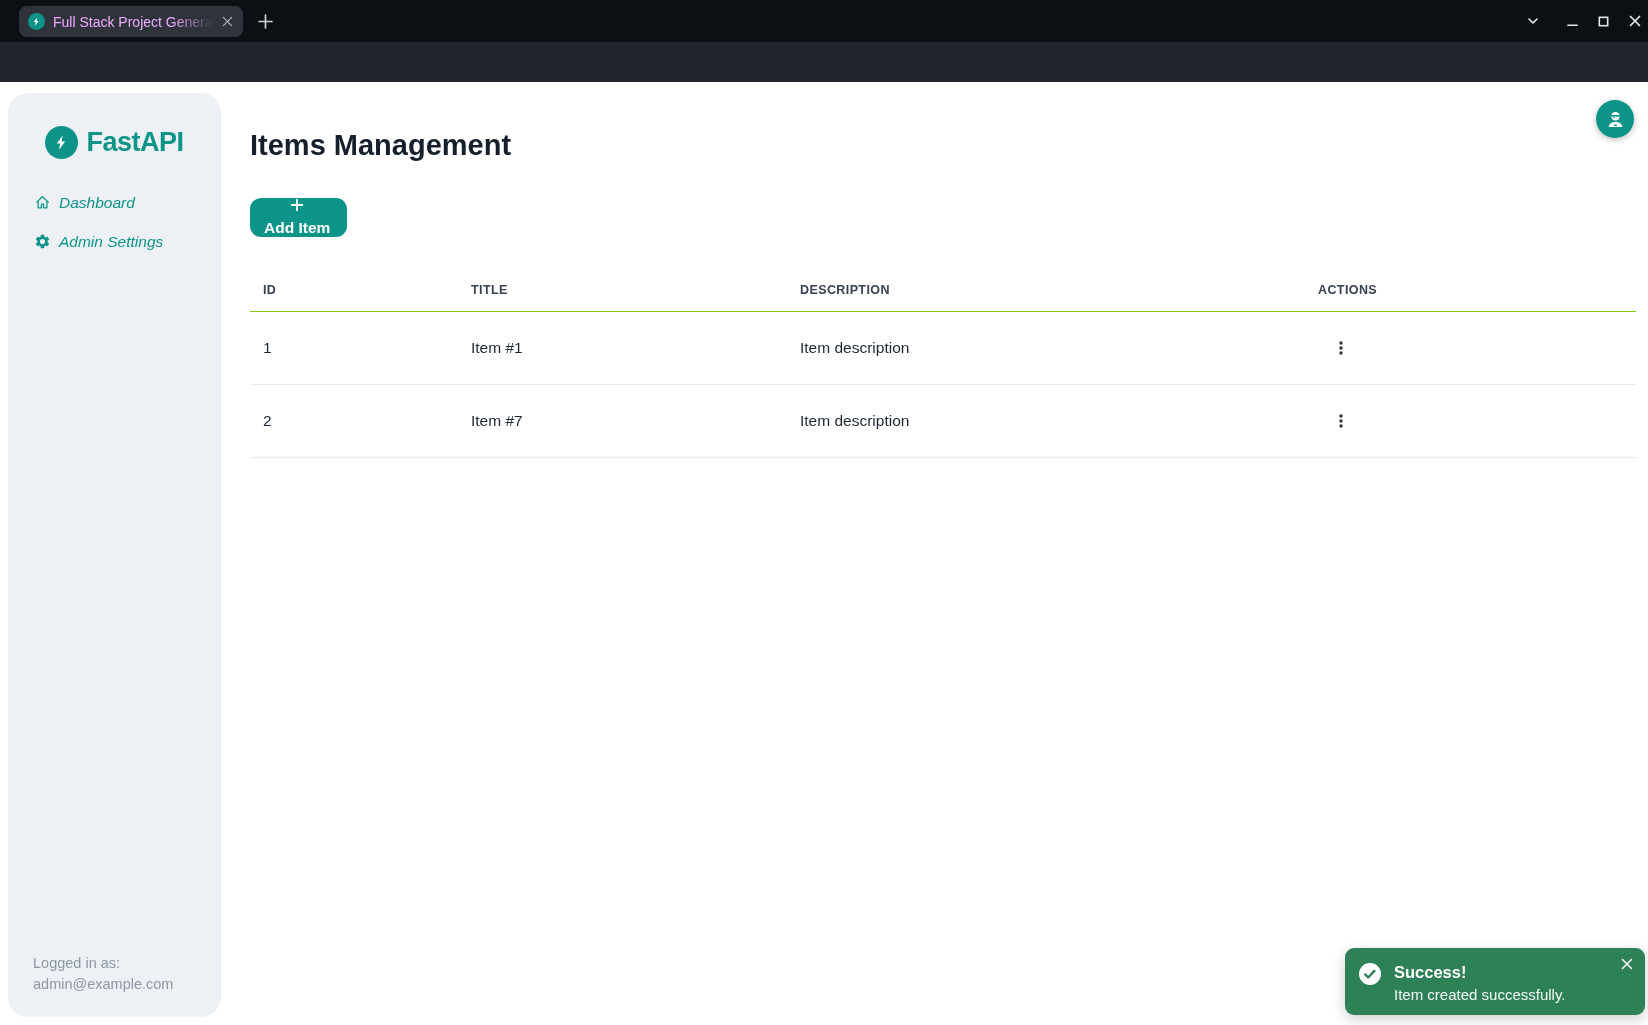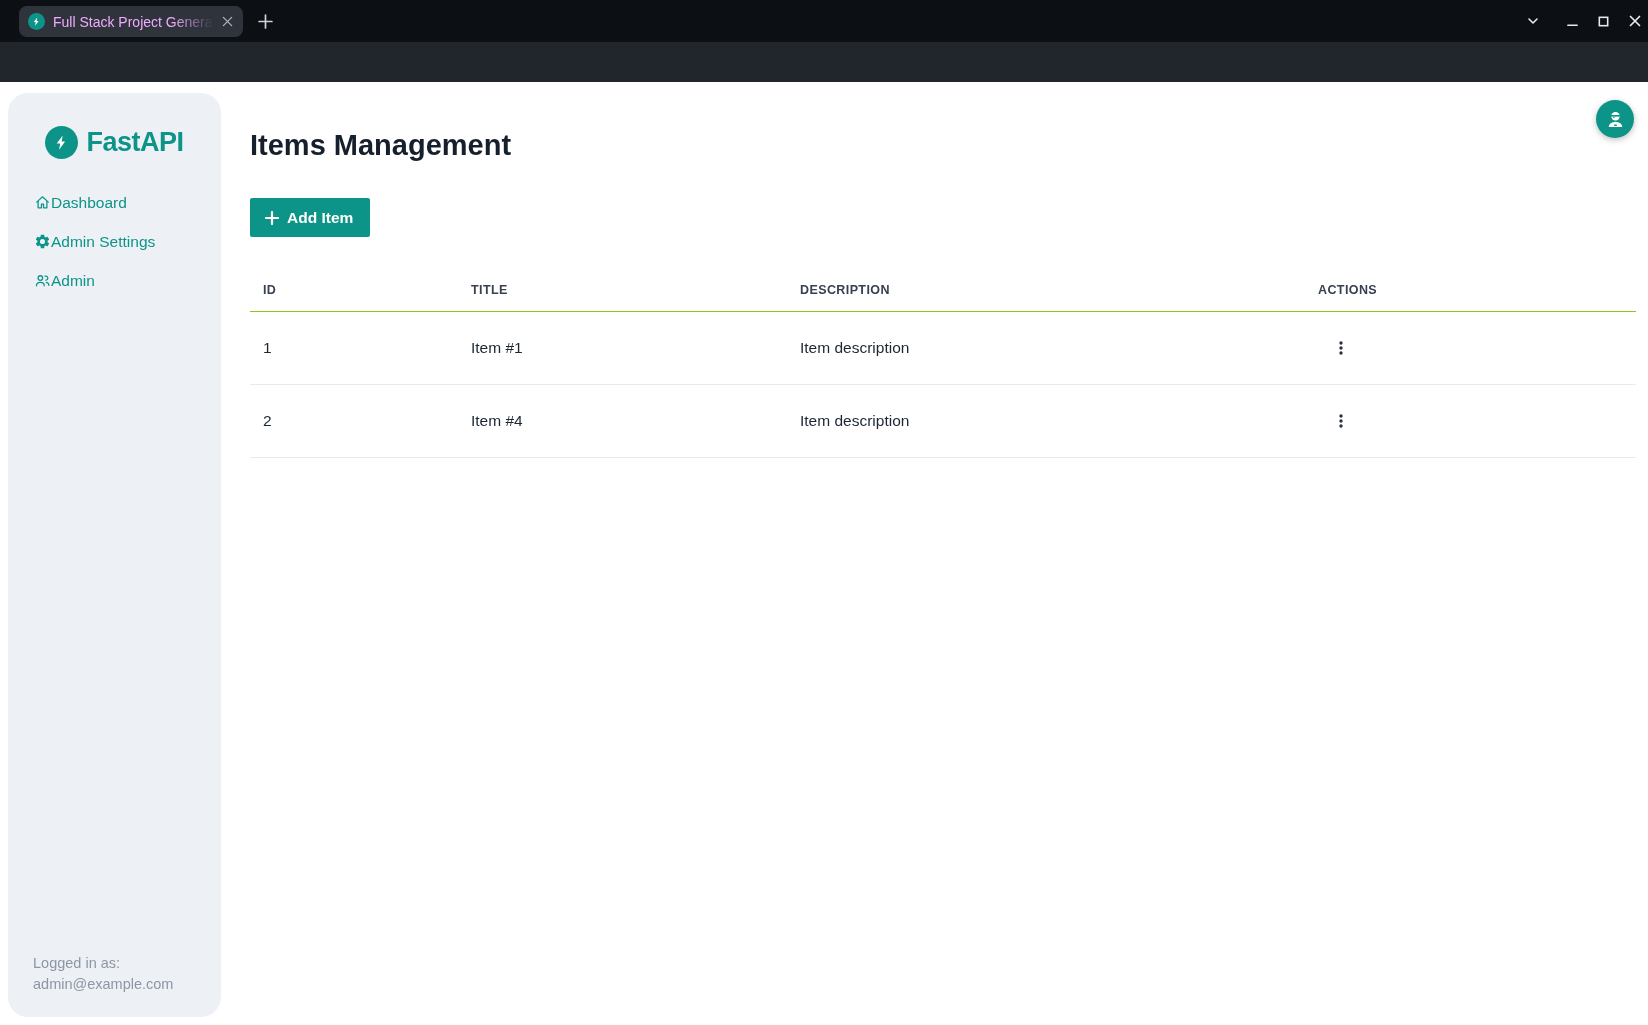--- a/index.html
+++ b/index.html
@@ -41,28 +41,28 @@
 
   
   .sidebar { position:absolute; left:8px; top:11px; width:213px; height:924px; background:#edf1f6; border-radius:20px; }
   .logo { display:flex; align-items:center; justify-content:center; gap:8px; margin-top:33px; }
   .logo-mark { width:33px; height:33px; border-radius:50%; background:#0d9488; display:flex; align-items:center; justify-content:center; }
   .logo-text { font-size:27px; font-weight:600; color:#0d9488; letter-spacing:-0.5px; }
   .nav { position:absolute; top:90px; left:19px; right:15px; }
   .nav-item { height:39px; display:flex; align-items:center; padding-left:7px; border-radius:8px; color:#0d9488; cursor:pointer; }
   .nav-item.active { background:#e1e7ee; }
   .nav-item .nicon { width:17px; height:17px; flex:none; display:flex; align-items:center; justify-content:center; }
-  .nav-item .nlabel { margin-left:0; font-size:15.5px; }
+  .nav-item .nlabel { margin-left:8px; font-size:15.5px;font-style:italic; }
   .sidebar-footer { position:absolute; left:25px; bottom:22px; font-size:14.5px; line-height:21px; color:#8d96a4; }
 
   
   .main { position:absolute; left:250px; right:12px; top:0; }
   .page-title { position:absolute; top:44px; left:0; font-size:29px; line-height:38px; font-weight:700; color:#16202d; }
-  .add-btn { position:absolute; top:116px; left:0; height:39px; padding:0 17px 0 14px; background:#0d9488; border:none; border-radius:2px;
-             color:#fff; font-family:"Liberation Sans",sans-serif; font-size:15.5px; font-weight:bold; display:flex; align-items:center; gap:7px; cursor:pointer; }
+  .add-btn { position:absolute; top:116px; left:0; height:39px; padding:0 17px 0 14px; background:#0d9488; border:none; border-radius:11px;
+             color:#fff; font-family:"Liberation Sans",sans-serif; font-size:15.5px; font-weight:bold; display:flex; align-items:center; gap:7px; cursor:pointer;flex-direction:column; }
   .items-table { position:absolute; top:188px; left:0; width:1386px; border-collapse:collapse; }
   .items-table th { height:41px; text-align:left; vertical-align:middle; padding:0 0 0 13px; font-size:12.5px; font-weight:bold;
                     letter-spacing:0.4px; color:#374151; border-bottom:1px solid #84cc16; }
   .items-table td { height:73px; vertical-align:middle; padding:0 0 0 13px; font-size:15.5px; color:#1c2733; border-bottom:1px solid #e6ebf1; }
   .kebab-btn { margin-left:9px; width:28px; height:28px; border:none; background:transparent; display:flex; align-items:center; justify-content:center; cursor:pointer; }
 
   
   .avatar-btn { position:absolute; right:14px; top:18px; width:38px; height:38px; border-radius:50%; background:#0d9488; border:none;
                 display:flex; align-items:center; justify-content:center; cursor:pointer; box-shadow:0 2px 6px rgba(0,0,0,0.25); }
 
@@ -226,30 +226,20 @@
           </span>
           <span class="nlabel">Dashboard</span>
         </div>
         <div class="nav-item">
           <span class="nicon">
             <svg width="17" height="17" viewBox="0 0 24 24">
                 <path d="M19.14 12.94c.04-.3.06-.61.06-.94s-.02-.64-.07-.94l2.03-1.58a.49.49 0 0 0 .12-.61l-1.92-3.32a.49.49 0 0 0-.59-.22l-2.39.96c-.5-.38-1.03-.7-1.62-.94l-.36-2.54a.48.48 0 0 0-.48-.41h-3.84a.48.48 0 0 0-.48.41l-.36 2.54c-.59.24-1.13.57-1.62.94l-2.39-.96a.49.49 0 0 0-.59.22L2.72 8.87c-.12.2-.07.47.12.61l2.03 1.58c-.05.3-.09.63-.09.94s.02.64.07.94l-2.03 1.58a.49.49 0 0 0-.12.61l1.92 3.32c.12.22.37.29.59.22l2.39-.96c.5.38 1.03.7 1.62.94l.36 2.54c.05.24.24.41.48.41h3.84c.24 0 .44-.17.48-.41l.36-2.54c.59-.24 1.13-.56 1.62-.94l2.39.96c.22.08.47 0 .59-.22l1.92-3.32a.49.49 0 0 0-.12-.61l-2.01-1.58zM12 15.6a3.6 3.6 0 1 1 0-7.2 3.6 3.6 0 0 1 0 7.2z" fill="currentColor"></path>
               </svg>
           </span>
           <span class="nlabel">Admin Settings</span>
-        </div>
-        <div class="nav-item">
-          <span class="nicon">
-            <svg width="17" height="17" viewBox="0 0 24 24">
-                <circle cx="9" cy="8.5" r="3.2" fill="none" stroke="currentColor" stroke-width="1.8"></circle>
-                <path d="M3.5 19.5c0-3.1 2.5-4.7 5.5-4.7s5.5 1.6 5.5 4.7" fill="none" stroke="currentColor" stroke-width="1.8" stroke-linecap="round"></path>
-                <path d="M15.5 5.9a2.9 2.9 0 1 1 1.2 5.6M17.5 14.6c2.2.5 3.5 1.9 3.5 4.2" fill="none" stroke="currentColor" stroke-width="1.8" stroke-linecap="round"></path>
-              </svg>
-          </span>
-          <span class="nlabel">Admin</span>
         </div>
       </nav>
       <div class="sidebar-footer">
         <div>Logged in as:</div>
         <div>admin@example.com</div>
       </div>
     </aside>
 
     <div class="main">
       <h1 class="page-title">Items Management</h1>
@@ -285,21 +275,21 @@
                 <svg width="16" height="16" viewBox="0 0 16 16">
                     <circle cx="8" cy="3" r="1.7" fill="#29323e"></circle>
                     <circle cx="8" cy="8" r="1.7" fill="#29323e"></circle>
                     <circle cx="8" cy="13" r="1.7" fill="#29323e"></circle>
                   </svg>
               </button>
             </td>
           </tr>
           <tr>
             <td>2</td>
-            <td>Item #4</td>
+            <td>Item #7</td>
             <td>Item description</td>
             <td>
               <button class="kebab-btn">
                 <svg width="16" height="16" viewBox="0 0 16 16">
                     <circle cx="8" cy="3" r="1.7" fill="#29323e"></circle>
                     <circle cx="8" cy="8" r="1.7" fill="#29323e"></circle>
                     <circle cx="8" cy="13" r="1.7" fill="#29323e"></circle>
                   </svg>
               </button>
             </td>
@@ -311,15 +301,30 @@
     <button class="avatar-btn">
       <svg width="23" height="23" viewBox="0 0 24 24">
         <circle cx="12" cy="8.6" r="4.4" fill="#ffffff"></circle>
         <rect x="7.4" y="7.3" width="9.2" height="1.7" fill="#0d9488"></rect>
         <circle cx="10.3" cy="9.9" r="0.8" fill="#0d9488"></circle>
         <path d="M4.9 19.8a7.1 5.4 0 0 1 14.2 0z" fill="#ffffff"></path>
         <rect x="10.6" y="17.2" width="2.8" height="1.7" rx="0.4" fill="#0d9488"></rect>
       </svg>
     </button>
 
+    <div class="toast">
+      <svg class="toast-check" viewBox="0 0 24 24">
+        <circle cx="12" cy="12" r="11" fill="#ffffff"></circle>
+        <path d="M7.2 12.4l3 3.1 6.2-6.6" fill="none" stroke="#2e8157" stroke-width="2.4" stroke-linecap="round" stroke-linejoin="round"></path>
+      </svg>
+      <div class="toast-body">
+        <div class="toast-title">Success!</div>
+        <div class="toast-msg">Item created successfully.</div>
+      </div>
+      <button class="toast-close">
+        <svg width="12" height="12" viewBox="0 0 12 12">
+            <path d="M1.5 1.5l9 9M10.5 1.5l-9 9" stroke="currentColor" stroke-width="1.5" stroke-linecap="round"></path>
+          </svg>
+      </button>
+    </div>
 
   </div>
 </div>
 
 </body></html>

